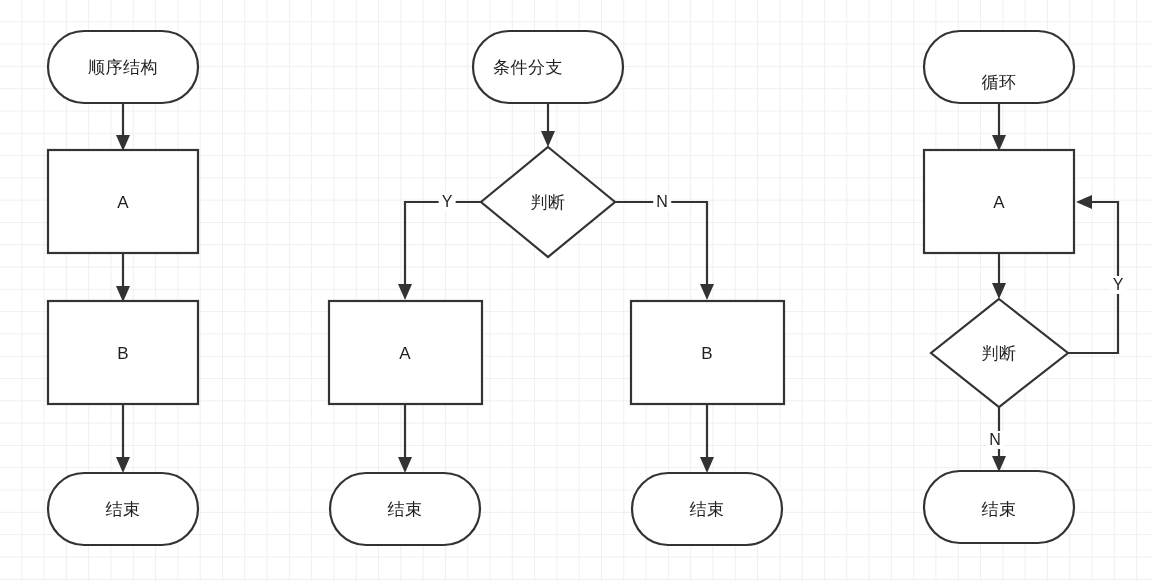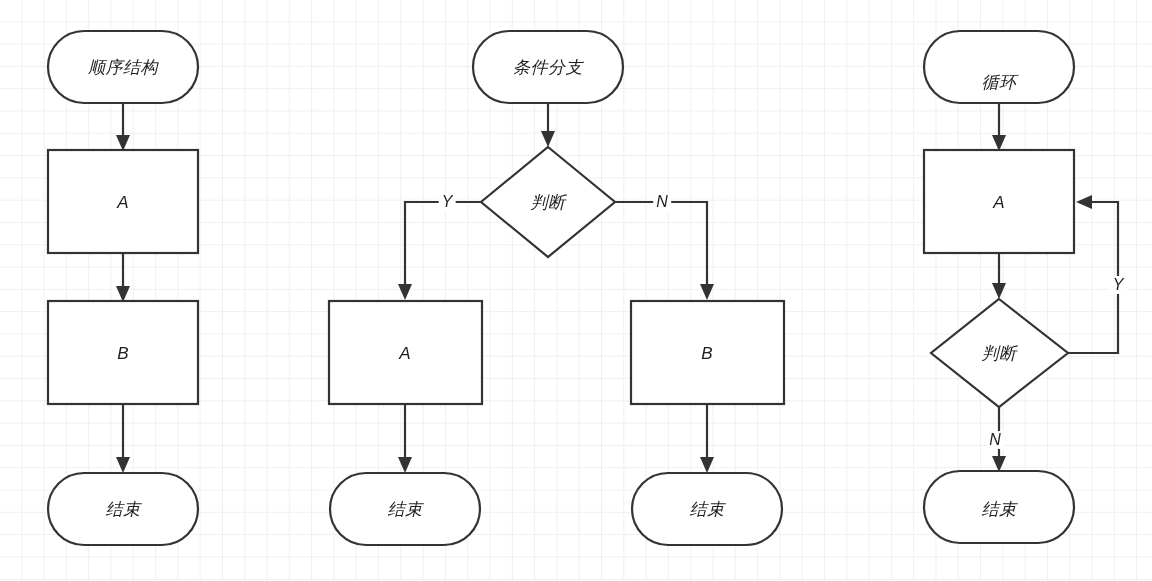--- a/index.html
+++ b/index.html
@@ -12,21 +12,20 @@
     width: 1152px;
     height: 581px;
     background-color: #ffffff;
     background-image:
       linear-gradient(to right, #efefef 1px, transparent 1px),
       linear-gradient(to bottom, #efefef 1px, transparent 1px);
     background-size: 22.3px 22.3px;
     background-position: -1px -1px;
     overflow: hidden;
     font-family: "Liberation Sans", "DejaVu Sans", sans-serif;
-    font-style: italic;
   }
   #flow-svg {
     position: absolute;
     left: 0;
     top: 0;
     width: 1152px;
     height: 581px;
   }
   .node-shape {
     fill: #ffffff;
@@ -144,21 +143,21 @@
 
       <rect class="node-shape" x="924" y="471" width="150" height="72" rx="36" ry="36"></rect>
     </g>
   </svg>
 
   <div class="node-label" style="left:123px; top:67px;">顺序结构</div>
   <div class="node-label latin" style="left:123px; top:202px;">A</div>
   <div class="node-label latin" style="left:123px; top:353px;">B</div>
   <div class="node-label" style="left:123px; top:509px;">结束</div>
 
-  <div class="node-label" style="left:548px; top:67px;">条件分支</div>
+  <div class="node-label" style="left:528px; top:67px;">条件分支</div>
   <div class="node-label" style="left:548px; top:202px;">判断</div>
   <div class="node-label latin" style="left:405px; top:353px;">A</div>
   <div class="node-label latin" style="left:707px; top:353px;">B</div>
   <div class="node-label" style="left:405px; top:509px;">结束</div>
   <div class="node-label" style="left:707px; top:509px;">结束</div>
 
   <div class="edge-label" style="left:447px; top:202px;">Y</div>
   <div class="edge-label" style="left:662px; top:202px;">N</div>
 
   <div class="node-label" style="left:999px; top:82px;">循环</div>

